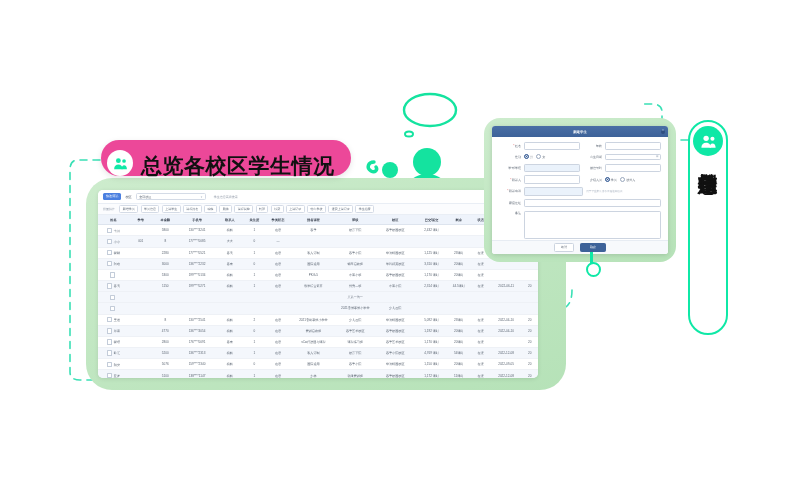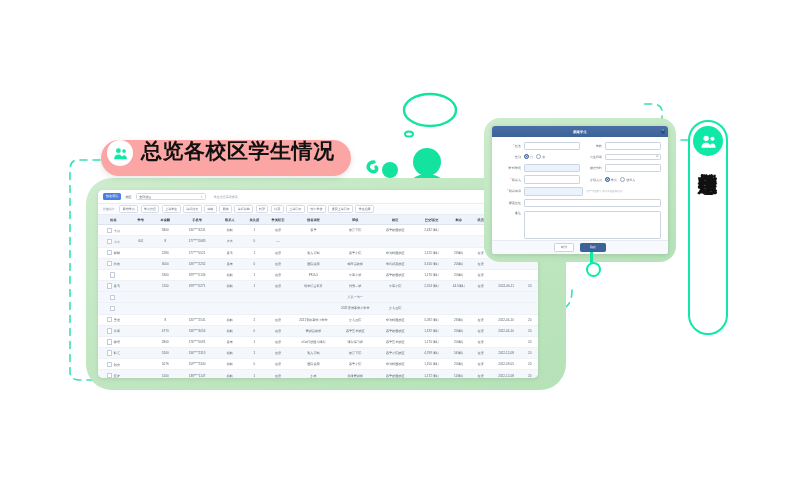--- a/index.html
+++ b/index.html
@@ -14,22 +14,22 @@
   
   .dash-svg{position:absolute;left:0;top:0;width:800px;height:500px;pointer-events:none;}
 
   
   .people-ill{position:absolute;left:352px;top:88px;width:126px;height:108px;}
 
   
   .pill-banner{
     position:absolute;left:101px;top:140px;
     height:36px;padding:0 16px 0 6px;
-    background:#fca5a5;border-radius:18px;
-    display:flex;align-items:flex-start;gap:8px;
+    background:#ec4899;border-radius:18px;
+    display:flex;align-items:flex-end;gap:8px;
     box-shadow:0 2px 6px rgba(0,0,0,.10);
     z-index:30;
   }
   .pill-ic{
     width:26px;height:26px;border-radius:50%;
     background:#ffffff;display:flex;align-items:center;justify-content:center;
     flex:0 0 auto;
   }
   .pill-text{
     color:#111;font-size:21px;font-weight:bold;line-height:1;

